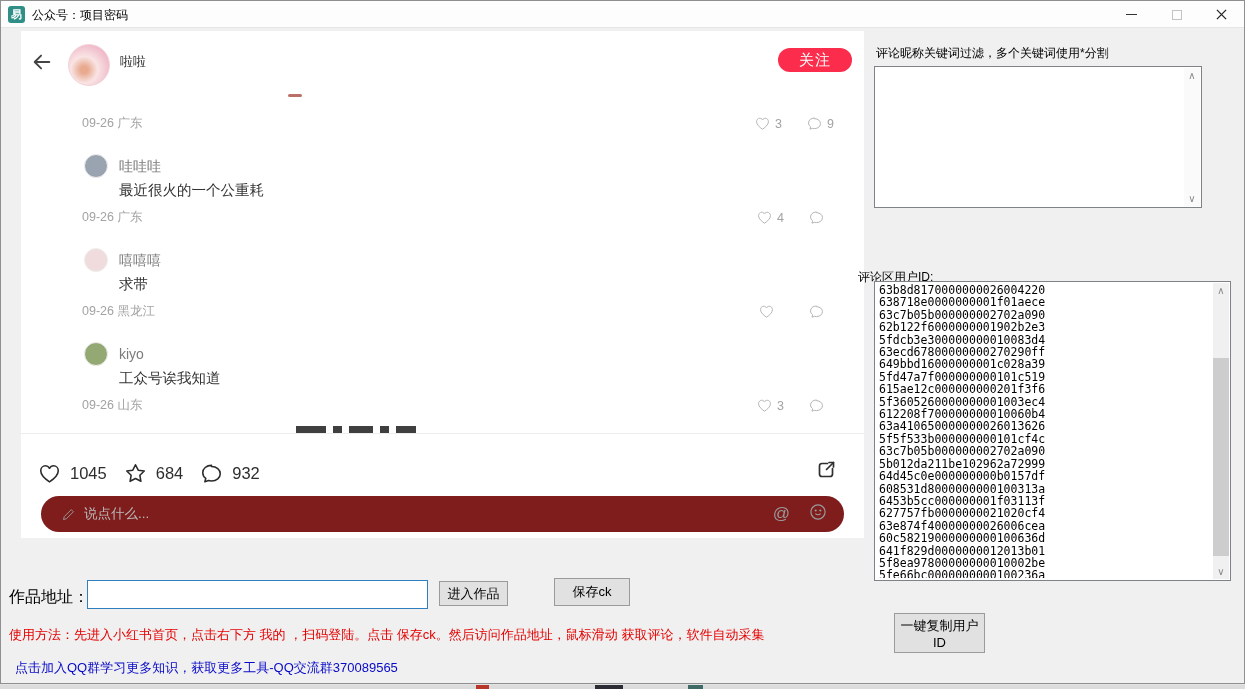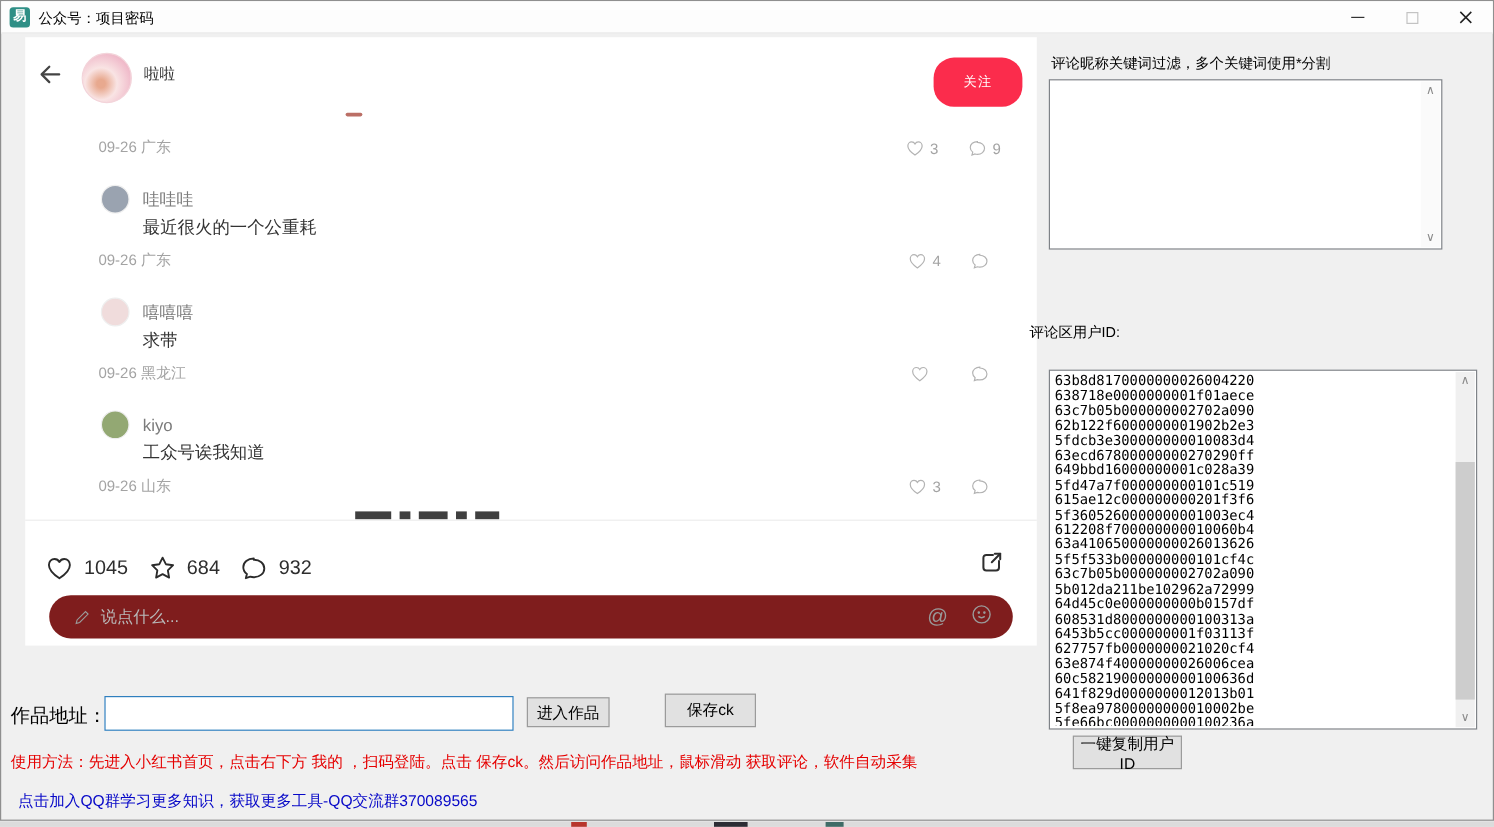--- a/index.html
+++ b/index.html
@@ -16,21 +16,21 @@
   #btn-max .sq { width:10px; height:10px; border:1px solid #c3c3c3; }
   #btn-close svg { width:11px; height:11px; stroke:#222; stroke-width:1.4; }
 
   
   #webview { position:absolute; left:20px; top:30px; width:843px; height:507px; background:#ffffff; }
   #back-arrow { position:absolute; left:10px; top:20px; width:26px; height:26px; color:#333; }
   #back-arrow svg { width:22px; height:22px; stroke:#444; stroke-width:2; fill:none; stroke-linecap:round; stroke-linejoin:round; }
   #author-avatar { position:absolute; left:47px; top:13px; width:42px; height:42px; border-radius:50%;
     background:radial-gradient(circle at 38% 62%, #e8a98f 10%, #f9e4e4 38%, #f0bccb 72%, #e6a2b4 100%); border:1px solid #f3d4da; }
   #author-name { position:absolute; left:99px; top:22px; font-size:13px; color:#333;text-align:center; }
-  #follow-btn { position:absolute; right:12px; top:17px; width:74px; height:41px; border-radius:17px; background:#fb2c4c; color:#fff; font-size:11px; display:flex; align-items:center; justify-content:center; letter-spacing:1px; }
+  #follow-btn { position:absolute; right:12px; top:17px; width:74px; height:24px; border-radius:17px; background:#fb2c4c; color:#fff; font-size:15px; display:flex; align-items:center; justify-content:center; letter-spacing:1px; }
   #content-dash { position:absolute; left:267px; top:63px; width:14px; height:3px; background:#bb6f66; border-radius:2px; }
 
   #comment-list { position:absolute; left:0; right:0; top:84px; }
   .c-meta { display:flex; justify-content:space-between; align-items:center; padding-left:61px; padding-right:30px; height:17px; color:#a3a3a3; font-size:12.5px; }
   .c-acts { display:flex; align-items:center; gap:24px; }
   .c-act { display:flex; align-items:center; gap:4px; color:#a3a3a3; font-size:12.5px; min-width:26px; }
   .c-act svg { width:17px; height:17px; stroke:#b3b3b3; stroke-width:1.4; fill:none; }
   .c-item { margin-top:22px; }
   .c-head { position:relative; height:24px; padding-left:98px; line-height:24px; font-size:14px; color:#7b7b7b; }
   .c-avatar { position:absolute; left:63px; top:0; width:24px; height:24px; border-radius:50%; border:1px solid #eee; }
@@ -61,26 +61,26 @@
   #usage-text { position:absolute; left:8px; top:625px; font-size:13px; color:#e50000; white-space:nowrap; }
   #qq-text { position:absolute; left:14px; top:658px; font-size:13px; color:#0708c8; white-space:nowrap; }
 
   
   #filter-label { position:absolute; left:875px; top:44px; font-size:12px; color:#000; }
   .boxed { background:#fff; border:1px solid #7f8388; }
   #filter-box { position:absolute; left:873px; top:65px; width:328px; height:142px; }
   .vscroll { position:absolute; right:1px; top:1px; bottom:1px; width:16px; background:#fafafa; }
   .vscroll .up, .vscroll .down { position:absolute; left:0; width:16px; height:15px; color:#8a8a8a; font-size:10px; text-align:center; line-height:15px; }
   .vscroll .up { top:0; } .vscroll .down { bottom:0; }
-  #idbox { position:absolute; left:873px; top:307px; width:357px; height:300px; }
+  #idbox { position:absolute; left:873px; top:280px; width:357px; height:300px; }
   #idbox .vscroll { background:#f0f0f0; }
   #id-thumb { position:absolute; left:0; top:75px; width:16px; height:198px; background:#cdcdcd; }
   #id-label { position:absolute; left:857px; top:268px; font-size:12px; color:#000; }
   #id-lines { position:absolute; left:4px; top:2px; right:20px; bottom:2px; overflow:hidden; font-family:"DejaVu Sans Mono", monospace; font-size:11.5px; line-height:12.4px; color:#000; }
-  #copy-btn { left:893px; top:612px; width:91px; height:28px; }
+  #copy-btn { left:893px; top:612px; width:91px; height:40px; }
 
   
   #taskbar { position:absolute; left:0; top:685px; width:1245px; height:4px; background:#dcdcdc; }
   #taskbar span { position:absolute; top:0; height:4px; display:block; }
 </style>
 </head>
 <body>
 
 <div id="window">
 

